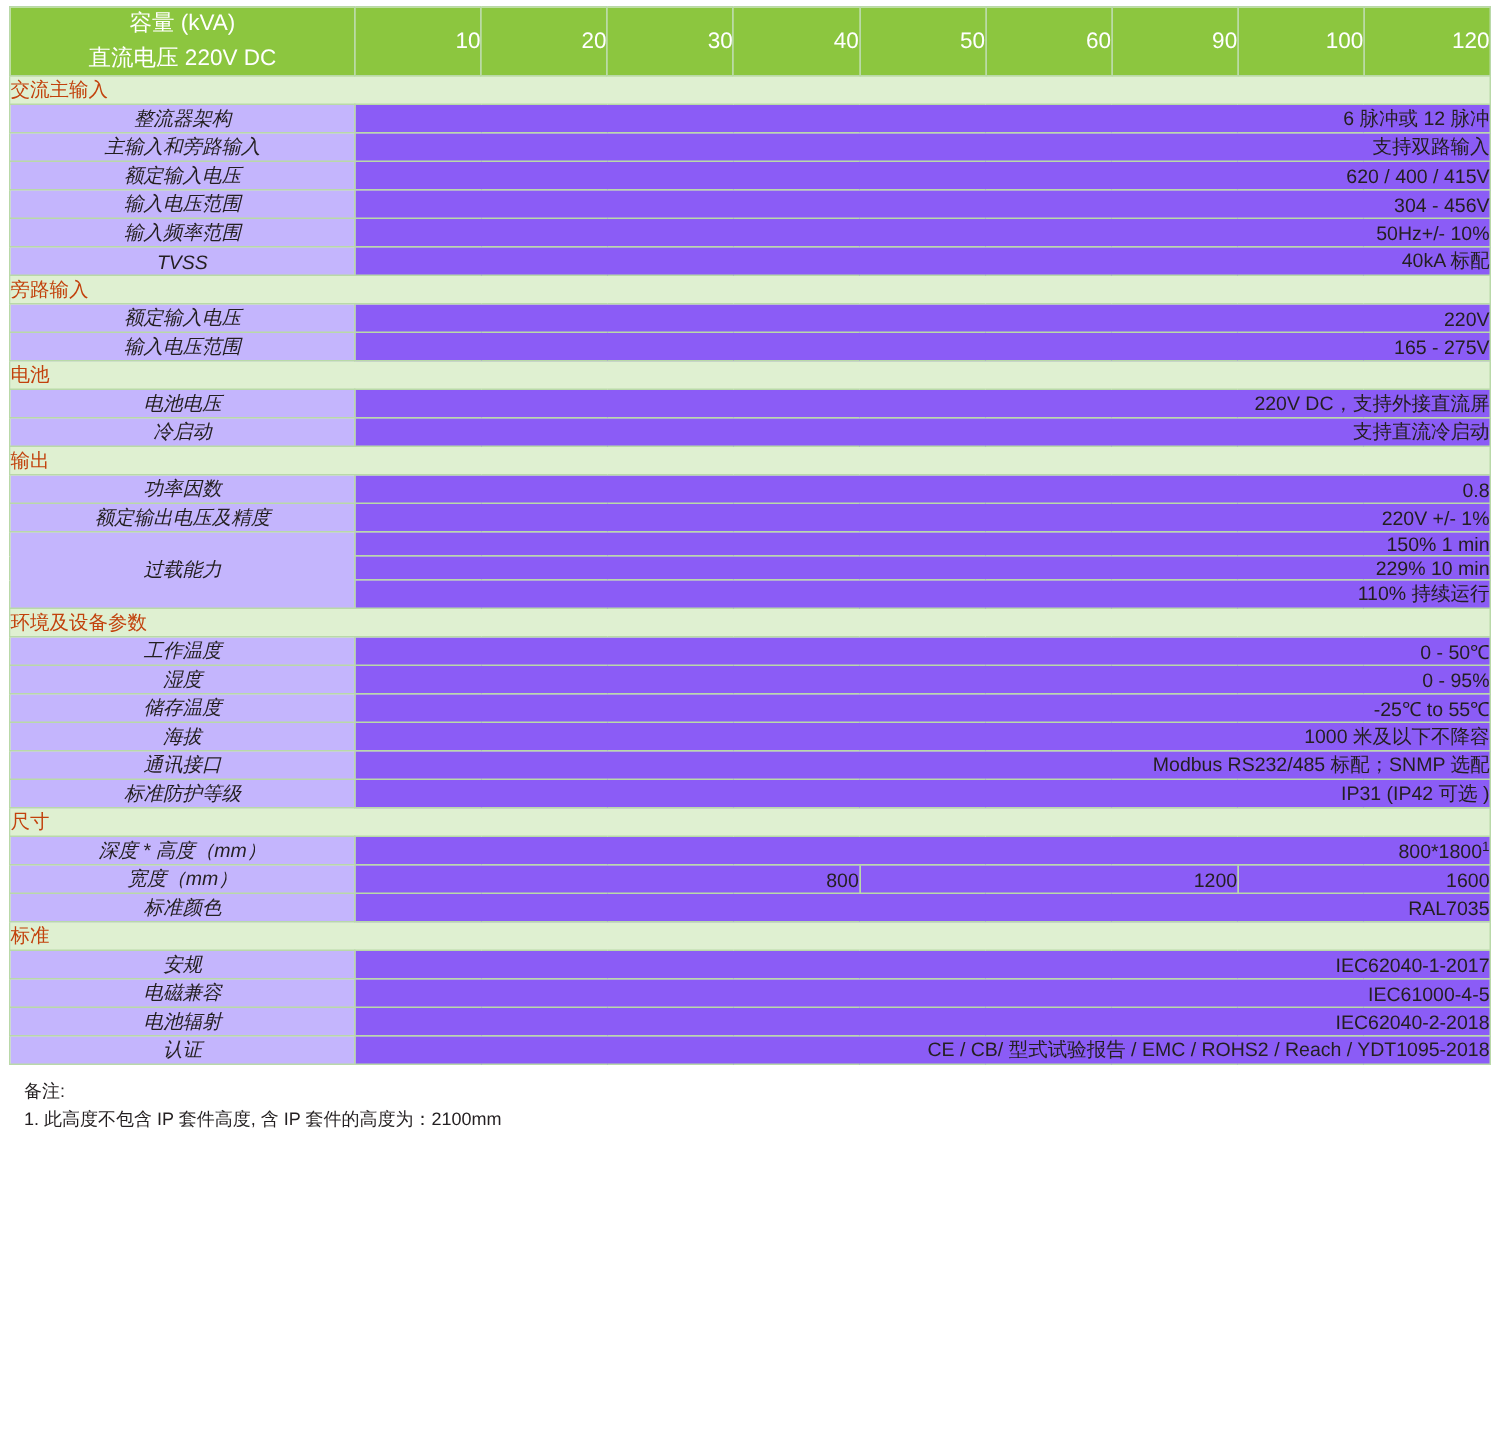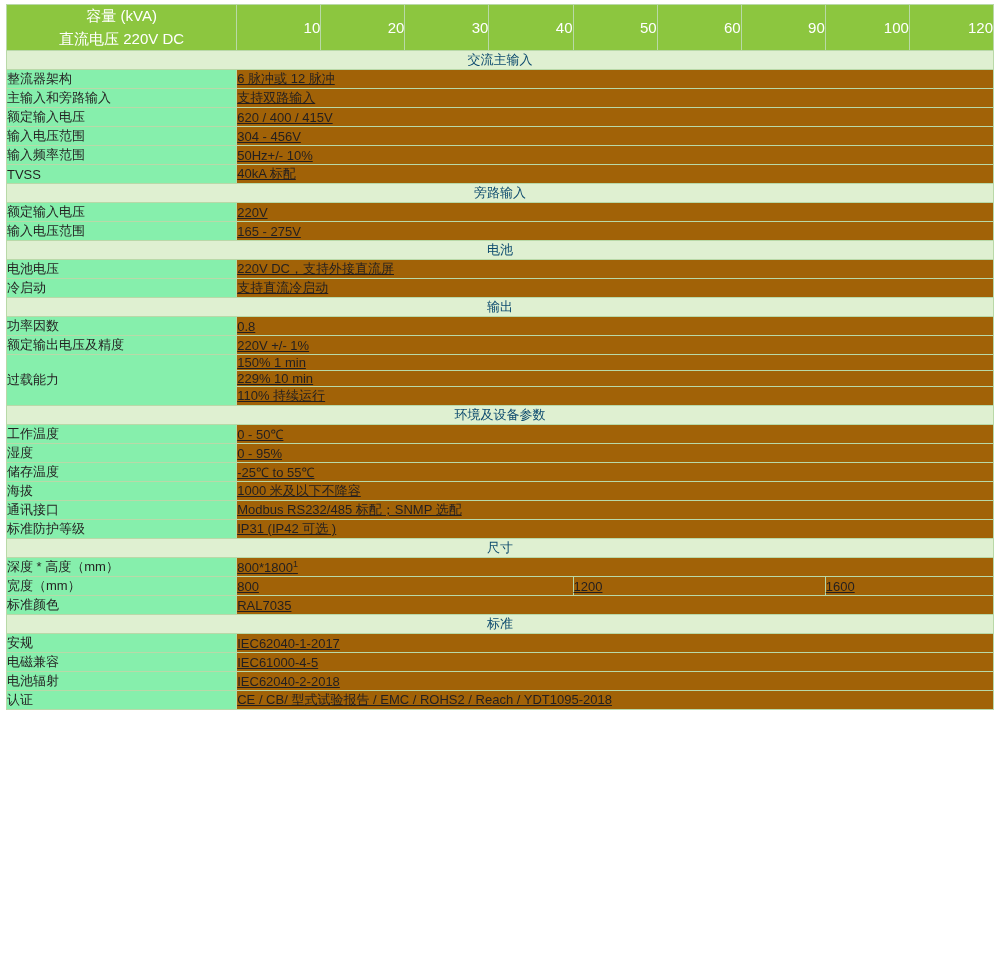--- a/index.html
+++ b/index.html
@@ -45,37 +45,37 @@
     background: #8cc63f;
     color: #ffffff;
     text-align: right;
     font-size: 15px;
     font-weight: normal;
     padding: 10px 2px;
     border: 1px solid #ffffff;
   }
   .section td {
     background: #dff0d1;
-    color: #0c4a6e;
+    color: #c2410c;
     font-size: 13px;
     padding: 5px 8px;
+    text-align: left;
+  }
+  .label {
     text-align: center;
-  }
-  .label {
-    text-align: left;
     padding: 5px 8px;
-    background: #86efac;
-    font-size: 13px;
+    background: #c4b5fd;
+    font-size: 13px;
+    font-style: italic;
   }
   .val {
-    text-align: left;
-    background: #a16207;
+    text-align: right;
+    background: #8b5cf6;
     font-size: 13px;
     padding: 5px 4px;
-    text-decoration: underline;
   }
   .notes {
     padding: 8px 10px 0 10px;
     font-size: 12px;
     line-height: 1.55;
     color: #231f20;
   }
   sup { font-size: 9px; }
 </style>
 </head>
@@ -249,14 +249,16 @@
         <td class="val" colspan="9">IEC62040-2-2018</td>
       </tr>
       <tr>
         <td class="label">认证</td>
         <td class="val" colspan="9">CE / CB/ 型式试验报告 / EMC / ROHS2 / Reach / YDT1095-2018</td>
       </tr>
     </tbody>
   </table>
 
   <div class="notes">
+    <div>备注:</div>
+    <div>1. 此高度不包含 IP 套件高度, 含 IP 套件的高度为：2100mm</div>
   </div>
 </div>
 
 </body></html>

